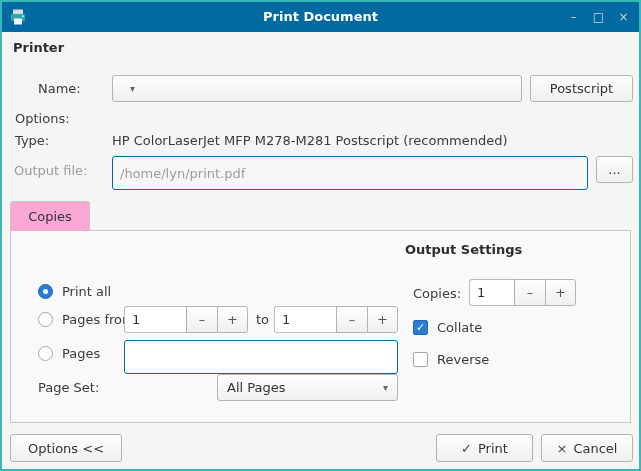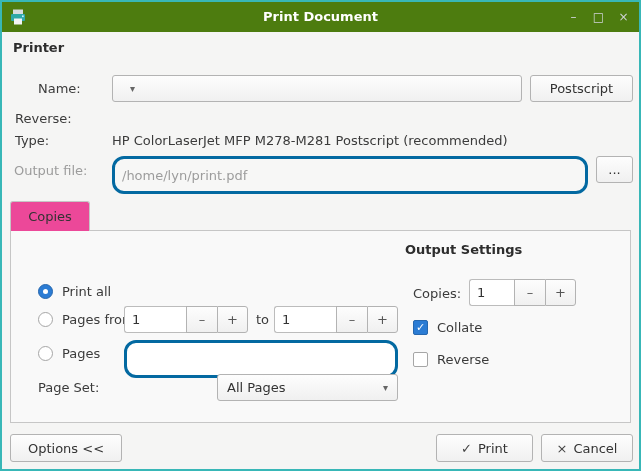--- a/index.html
+++ b/index.html
@@ -11,21 +11,21 @@
   .window {
     position:relative;
     width:641px; height:471px;
     border:2px solid #38b7b7;
     background:#f5f5f4;
     overflow:hidden;
   }
   
   .titlebar {
     position:absolute; left:0; top:0; right:0; height:30px;
-    background:#4d7c0f;
+    background:#0369a1;
   }
   .title {
     position:absolute; left:0; right:0; top:0; height:30px;
     line-height:30px; text-align:center;
     color:#ffffff; font-weight:bold; font-size:13px;
   }
   .win-icon { position:absolute; left:7px; top:6px; width:18px; height:18px; }
   .controls {
     position:absolute; right:3px; top:0; height:30px;
     display:flex; align-items:center; z-index:3;
@@ -43,21 +43,21 @@
     border:1px solid #b3b3b3; border-radius:3px;
     background:linear-gradient(#fdfdfd,#f0f0f0);
     font-size:13px; color:#333;
     display:flex; align-items:center; justify-content:center;
     cursor:default; white-space:nowrap;
   }
   .combo { justify-content:space-between; padding:0 9px; }
   .combo .arrow { color:#666; font-size:10px; margin-left:8px; }
   .entry {
     position:absolute;
-    border:3px solid #0369a1; border-radius:12px;
+    border:1px solid #0369a1; border-radius:3px;
     background:#ffffff; font-size:13px; color:#333;
     padding:16px 7px; font-family:inherit;
   }
   input.entry { outline:none; }
   .entry.dis { background:#f7f7f6; color:#9c9c9c; }
   .spin { position:absolute; display:flex; height:27px; }
   .spin .val {
     flex:1; background:#fff; border:1px solid #bcbcbc; border-right:none;
     border-radius:3px 0 0 3px; display:flex; align-items:center;
     padding-left:7px; font-size:13px; color:#333;
@@ -83,21 +83,21 @@
   }
   .check.on { background:#2b7cd4; border:1px solid #2667ae; color:#fff; }
   .check.off { background:#fff; border:1px solid #a6a6a6; }
   
   .tab {
     position:absolute; display:flex; align-items:center; justify-content:center;
     font-size:13px; cursor:default;
   }
   .tab.active {
     left:8px; top:199px; width:80px; height:30px;
-    background:#ec4899; border:1px solid #c6c6c6; border-bottom:none;
+    background:#f9a8d4; border:1px solid #c6c6c6; border-bottom:none;
     border-radius:3px 3px 0 0; color:#333; z-index:2;
   }
   .tab.inactive { left:88px; top:201px; width:76px; height:28px; color:#8e8e8e; }
   .panel {
     position:absolute; left:8px; top:228px; width:621px; height:193px;
     border:1px solid #c6c6c6; background:#f9f9f9;
   }
   .footer-ico { font-size:13px; color:#444; margin-right:6px; }
 </style>
 </head>
@@ -121,21 +121,21 @@
   </div>
 
   <div class="lbl b" style="left:11px;top:38px">Printer</div>
 
   <div class="lbl" style="left:36px;top:79px">Name:</div>
   <div class="btn combo" style="left:110px;top:73px;width:410px;height:27px">
     <span class="arrow">▾</span>
   </div>
   <div class="btn" style="left:528px;top:73px;width:103px;height:27px">Postscript</div>
 
-  <div class="lbl" style="left:13px;top:109px">Reverse:</div>
+  <div class="lbl" style="left:13px;top:109px">Options:</div>
 
   <div class="lbl" style="left:13px;top:131px">Type:</div>
   <div class="lbl" style="left:110px;top:131px">HP ColorLaserJet MFP M278-M281 Postscript (recommended)</div>
 
   <div class="lbl dis" style="left:12px;top:161px">Output file:</div>
   <input class="entry dis" style="left: 110px; top: 154px; width: 476px; height: 27px;" readonly="" value="/home/lyn/print.pdf">
   <div class="btn" style="left:594px;top:154px;width:37px;height:27px">...</div>
 
   <div class="tab active">Copies</div>
 

